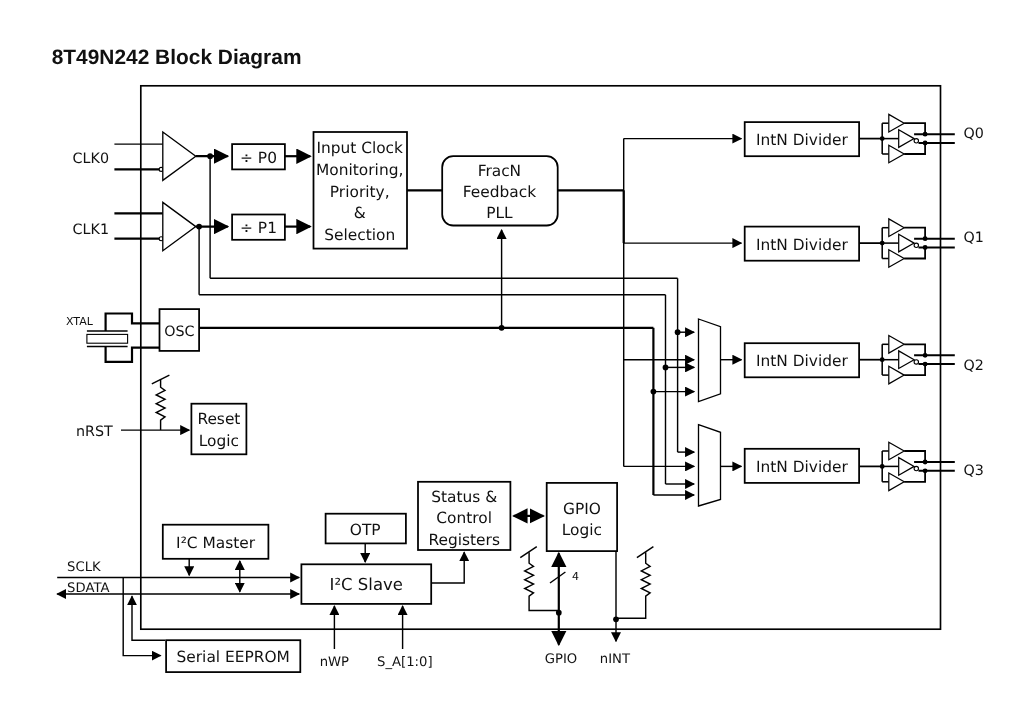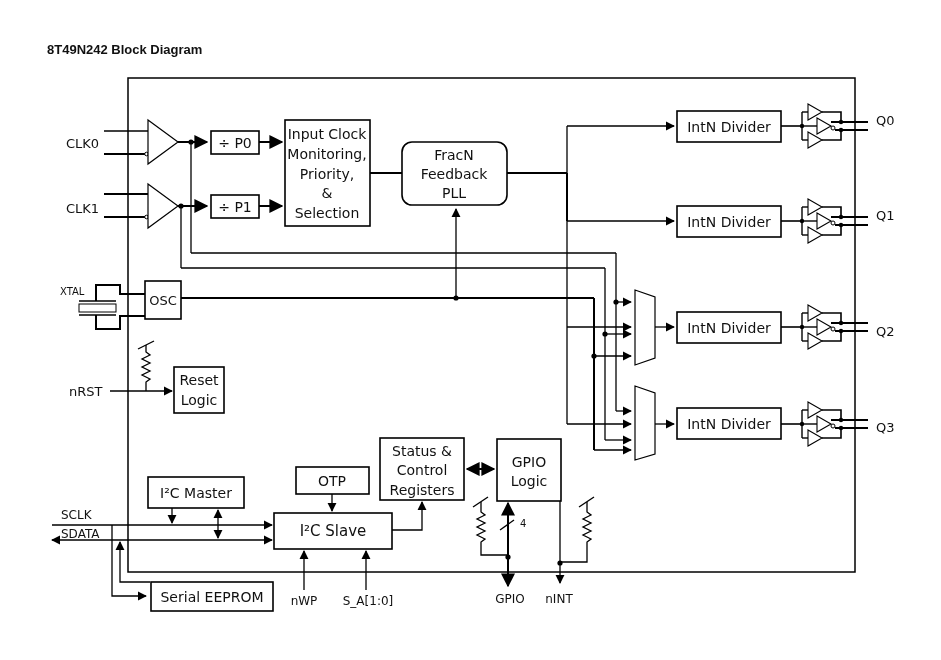--- a/index.html
+++ b/index.html
@@ -1,19 +1,19 @@
 <!DOCTYPE html>
 <html><head>
 <meta charset="utf-8">
 <style>
   html, body { margin: 0; padding: 0; background: #ffffff; }
   body { width: 941px; height: 660px; position: relative; overflow: hidden; }
   #title {
     position: absolute; left: 47px; top: 42px;
-    font-family: "Liberation Sans", sans-serif; font-weight: bold; font-size: 13px; color: #111;
+    font-family: "Liberation Sans", sans-serif; font-weight: bold; font-size: 19px; color: #111;
   }
   svg { position: absolute; left: 0; top: 0; }
   .lbl { font-family: "DejaVu Sans", sans-serif; fill: #111; }
   .ln { stroke: #000; fill: none; stroke-width: 1.3; }
   .lnb { stroke: #000; fill: none; stroke-width: 2; }
   .box { stroke: #000; fill: #fff; stroke-width: 1.6; }
   .dot { fill: #000; }
   .arrow { fill: #000; }
 </style>
 </head>

